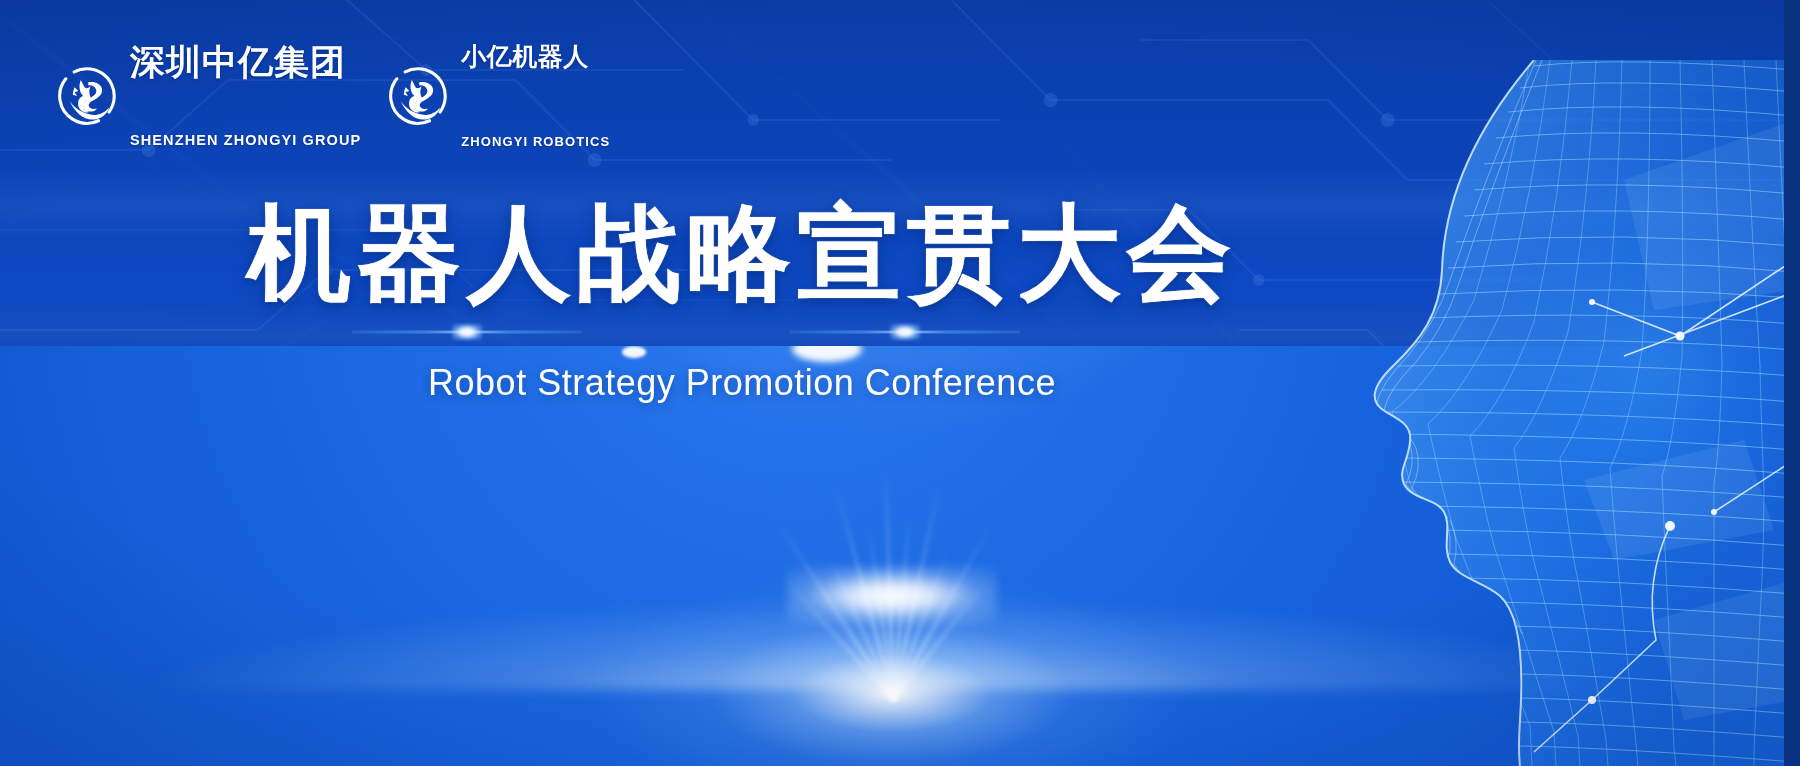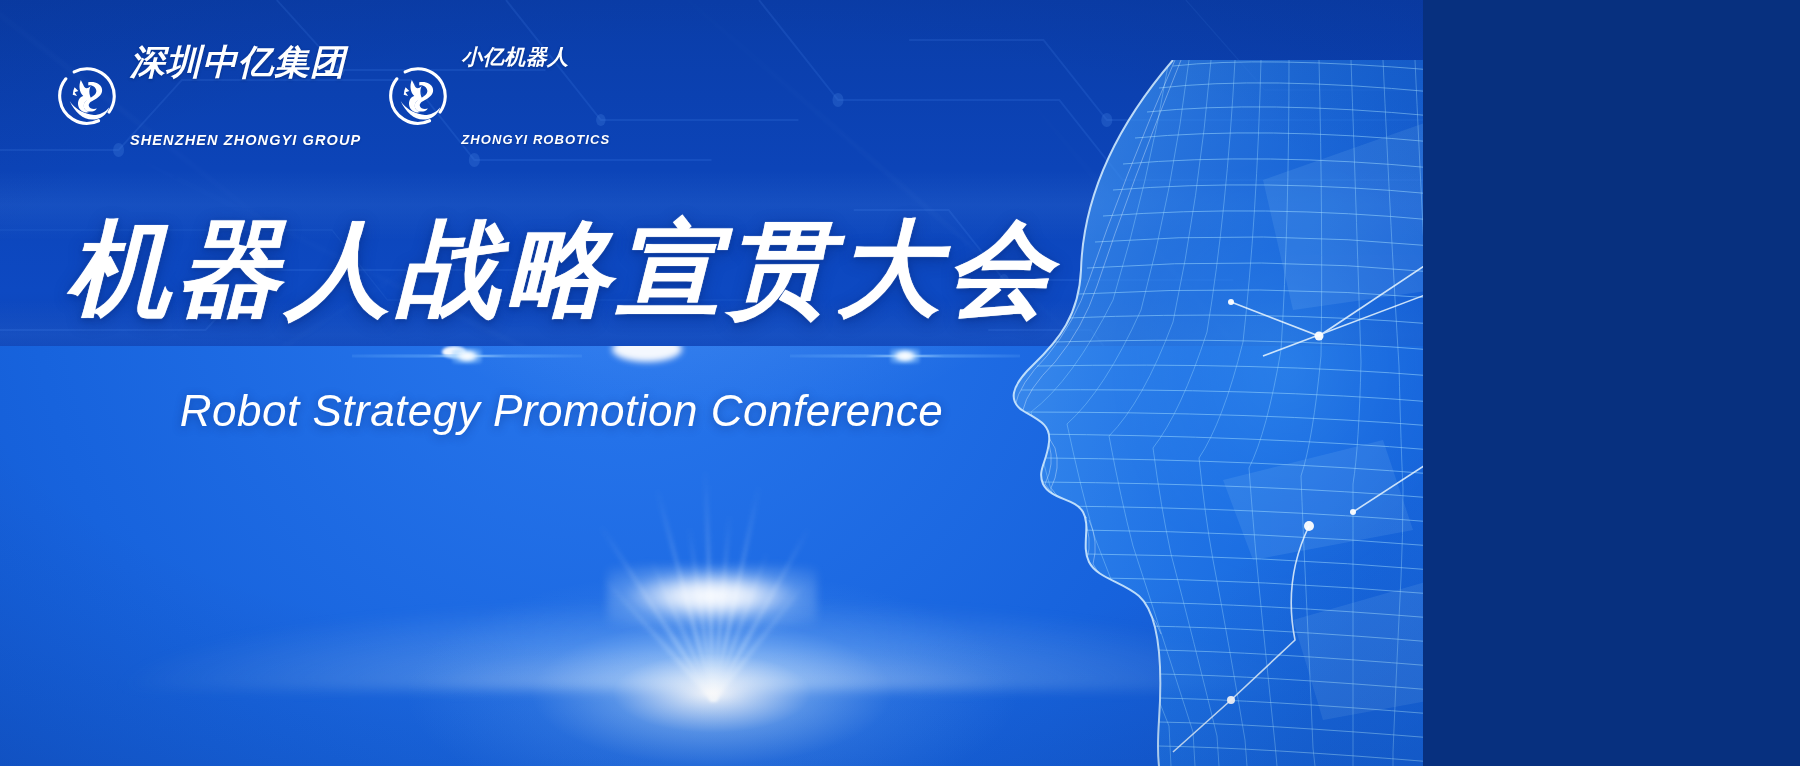--- a/index.html
+++ b/index.html
@@ -1,23 +1,22 @@
 <!DOCTYPE html>
 <html><head>
 <meta charset="utf-8">
 <style>
   html,body{margin:0;padding:0;background:#07307f;}
   body{font-family:"Liberation Sans","DejaVu Sans",sans-serif;}
 
   #stage{
     position:relative;
-    width:1423px;height:766px;
+    width:1784px;height:766px;
     overflow:hidden;
     background:#0c4a6e;
-    font-style:italic;
   }
 
   
   .bg-base{
     position:absolute;inset:0;
     background:
       radial-gradient(115% 90% at 50% 118%, #eaf4ff 0%, #bfdcff 7%, #5fa6f5 16%, #1e6ae6 30%, #0d4cc8 45%, #0b3fb4 62%, #0a379f 100%);
   }
   .bg-top-tint{
     position:absolute;inset:0;
@@ -120,32 +119,32 @@
     color:#ffffff;font-weight:700;letter-spacing:1px;
     text-shadow:0 1px 3px rgba(4,30,90,.45);
   }
   .logo-en{
     color:#ffffff;font-weight:700;letter-spacing:1.1px;
     text-shadow:0 1px 2px rgba(4,30,90,.4);
     margin-top:48px;
   }
   .l1 .logo-cn{font-size:35px;margin-bottom:6px;}
   .l1 .logo-en{font-size:14.5px;}
-  .l2 .logo-cn{font-size:21px;margin-bottom:18px;letter-spacing:0.5px;}
+  .l2 .logo-cn{font-size:25px;margin-bottom:18px;letter-spacing:0.5px;}
   .l2 .logo-en{font-size:13px;}
 
   
   .title-block{
     position:absolute;left:0;right:300px;top:196px;text-align:center;
   }
   .title-cn{
     color:#ffffff;
     font-size:104px;font-weight:900;letter-spacing:6px;
     line-height:1.1;
-    margin:16px;
+    margin:0;
     text-shadow:
       0 0 1px rgba(255,255,255,.9),
       0 4px 16px rgba(6,40,120,.45),
       0 2px 4px rgba(6,40,120,.35);
     font-family:"DejaVu Sans","Liberation Sans",sans-serif;
   }
   .flares{position:relative;height:34px;margin-top:8px;}
   .flare{
     position:absolute;top:12px;height:4px;width:230px;
     background:radial-gradient(ellipse at center, rgba(255,255,255,1) 0%, rgba(190,225,255,.85) 8%, rgba(110,180,255,.45) 30%, rgba(90,165,255,0) 100%);
@@ -153,21 +152,21 @@
   }
   .flare .core{
     position:absolute;left:50%;top:-6px;width:30px;height:16px;margin-left:-15px;
     background:radial-gradient(ellipse at center, #ffffff 0%, #e8f4ff 30%, rgba(150,205,255,.5) 60%, rgba(150,205,255,0) 100%);
     filter:blur(1.5px);
   }
   .flare-l{left:352px;}
   .flare-r{left:790px;}
   .title-en{
     color:#ffffff;
-    font-size:44px;font-weight:400;letter-spacing:.5px;
+    font-size:36px;font-weight:400;letter-spacing:.5px;
     margin:10px 0 0 0;
     text-shadow:0 2px 10px rgba(6,40,120,.45);
   }
 </style>
 </head>
 <body>
 
 <div id="stage">
 
   <div class="bg-base"></div>

